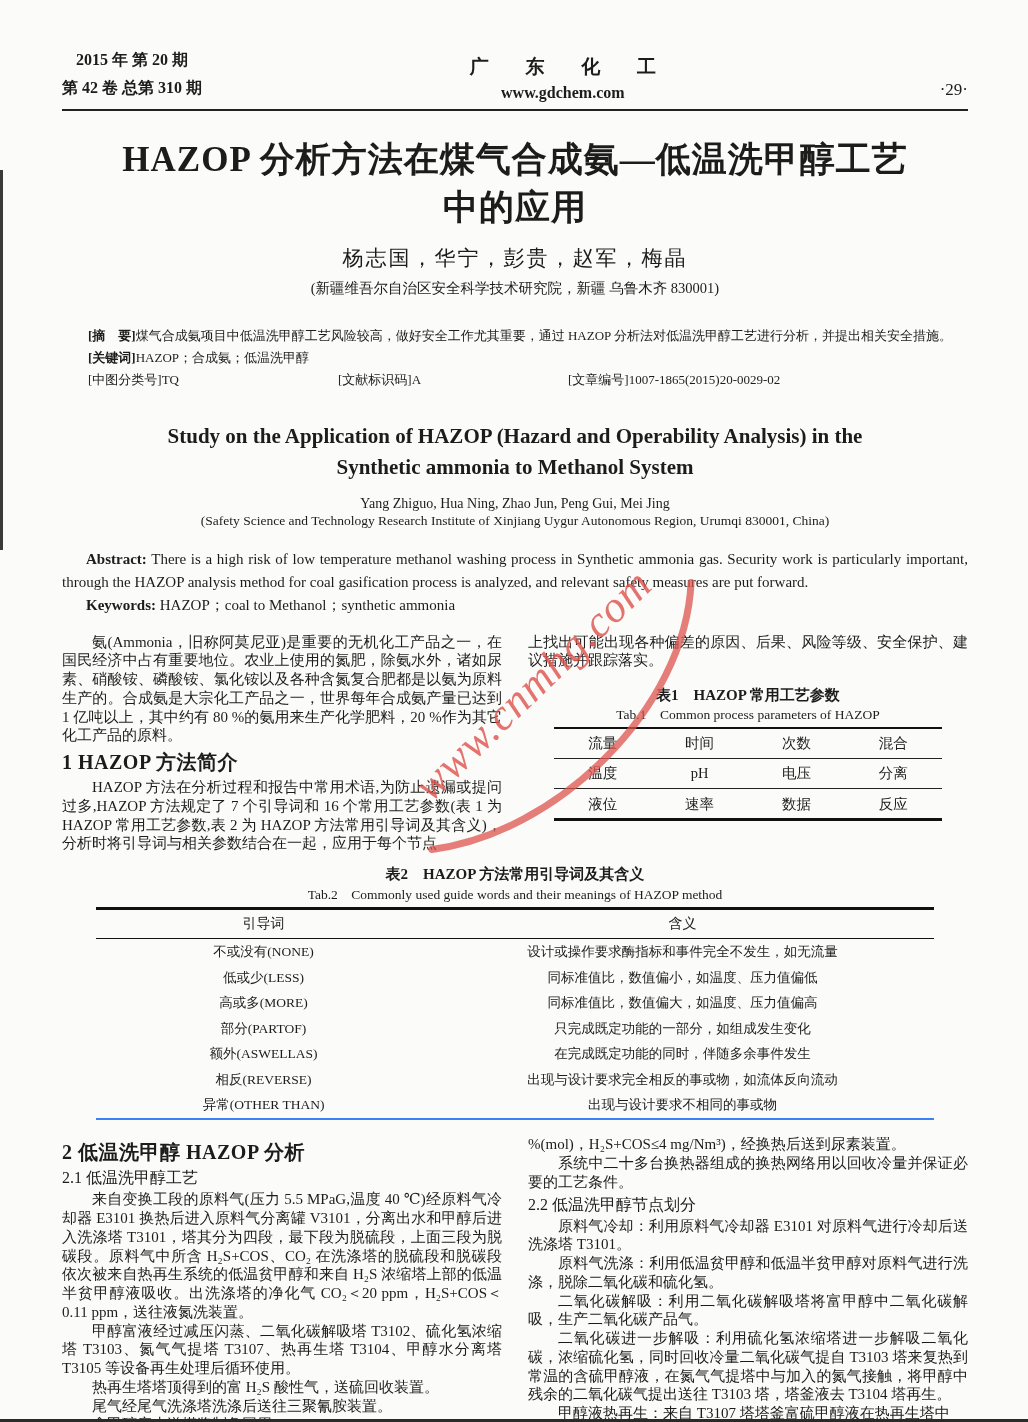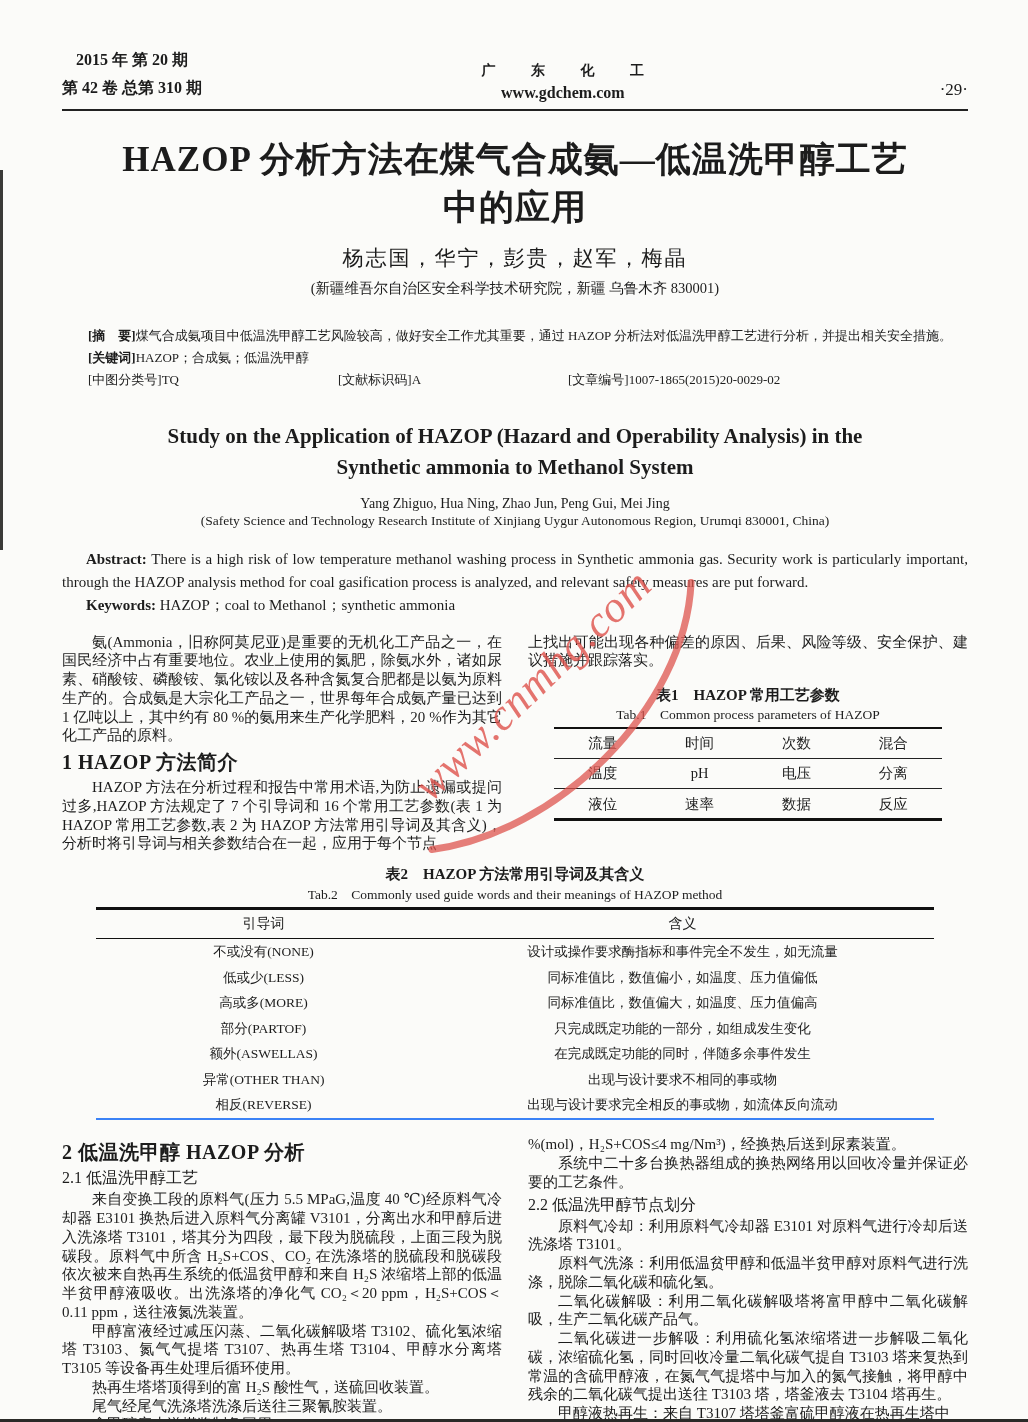--- a/index.html
+++ b/index.html
@@ -16,21 +16,21 @@
   }
   
   .edge-bottom{position:absolute;left:0;bottom:0;width:100%;height:3px;background:#2a2a28;}
   .edge-left{position:absolute;left:0;top:170px;width:3px;height:380px;background:#3a3a38;}
 
   
   .hdr{display:flex;justify-content:space-between;align-items:flex-end;}
   .hdr-left{font-size:16px;font-weight:bold;line-height:1.75;white-space:nowrap;}
   .hdr-left .l1{padding-left:14px;}
   .hdr-center{text-align:center;transform:translateX(-8px);}
-  .hdr-journal{font-size:14px;font-weight:bold;letter-spacing:16px;text-indent:16px;}
+  .hdr-journal{font-size:19px;font-weight:bold;letter-spacing:16px;text-indent:16px;}
   .hdr-url{font-size:16px;font-weight:bold;margin-top:4px;}
   .hdr-right{font-size:17px;padding-bottom:2px;}
   .hdr-rule{border:none;border-top:2.5px solid #222;margin:7px 0 0 0;}
 
   
   .cn-title{margin:25px 0 0 0;text-align:center;font-size:35px;font-weight:bold;line-height:1.38;letter-spacing:1px;}
   .cn-authors{margin-top:11px;text-align:center;font-size:21px;letter-spacing:2px;}
   .cn-affil{margin-top:7px;text-align:center;font-size:14.5px;}
 
   
@@ -204,26 +204,26 @@
       </tr>
       <tr>
         <td>部分(PARTOF)</td>
         <td>只完成既定功能的一部分，如组成发生变化</td>
       </tr>
       <tr>
         <td>额外(ASWELLAS)</td>
         <td>在完成既定功能的同时，伴随多余事件发生</td>
       </tr>
       <tr>
+        <td>相反(REVERSE)</td>
+        <td>出现与设计要求完全相反的事或物，如流体反向流动</td>
+      </tr>
+      <tr>
         <td>异常(OTHER THAN)</td>
         <td>出现与设计要求不相同的事或物</td>
-      </tr>
-      <tr>
-        <td>相反(REVERSE)</td>
-        <td>出现与设计要求完全相反的事或物，如流体反向流动</td>
       </tr>
     </tbody>
       </table>
   </div>
 
   <div class="body-block">
     <div class="twocol">
       <div class="col">
         <div class="h-sec">2 低温洗甲醇 HAZOP 分析</div>
         <div class="h-sub">2.1 低温洗甲醇工艺</div>

